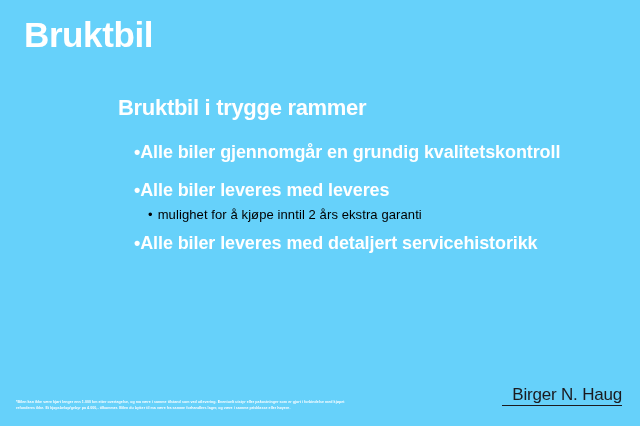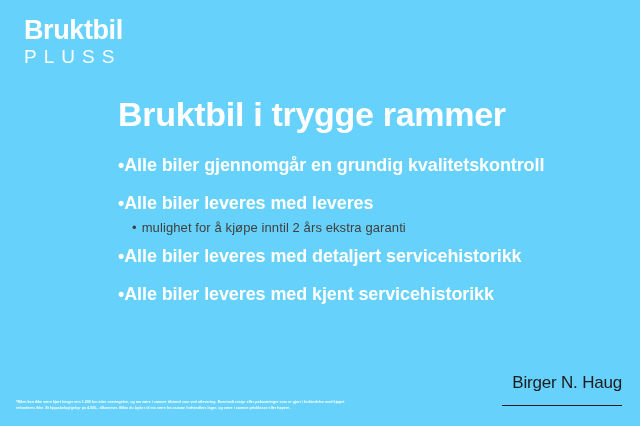--- a/index.html
+++ b/index.html
@@ -20,21 +20,21 @@
   .brand {
     position: absolute;
     left: 24px;
     top: 17px;
     color: #ffffff;
     line-height: 1;
     user-select: none;
   }
   .brand-main {
     display: block;
-    font-size: 27px;
+    font-size: 35px;
     font-weight: bold;
     letter-spacing: -0.4px;
     color: #ffffff;
   }
   .brand-sub {
     display: block;
     font-size: 19px;
     font-weight: 300;
     letter-spacing: 7px;
     margin-top: 3px;
@@ -43,31 +43,31 @@
   }
 
   
   .slide-body {
     position: absolute;
     left: 118px;
     top: 96px;
     width: 470px;
   }
   .slide-title {
-    font-size: 34px;
+    font-size: 22px;
     font-weight: bold;
     color: #ffffff;
     letter-spacing: -0.3px;
     margin: 0 0 22px 0;
     line-height: 1.1;
   }
 
   .bullet-list {
     list-style: none;
-    margin: 0;
+    margin: 16px;
     padding: 0;
   }
   .bullet-item {
     font-size: 18px;
     font-weight: 600;
     color: #ffffff;
     line-height: 1.15;
     margin-bottom: 17px;
     letter-spacing: -0.1px;
     display: block;
@@ -87,21 +87,21 @@
   }
 
   .sub-list {
     list-style: none;
     margin: 6px 0 0 0;
     padding: 0 0 0 14px;
   }
   .sub-item {
     font-size: 13px;
     font-weight: 400;
-    color: #404040;
+    color: #000000;
     line-height: 1.2;
     letter-spacing: 0.1px;
   }
   .sub-dot {
     display: inline;
     padding-right: 5px;
   }
 
   
   .bullet-item.has-sub {
@@ -129,47 +129,45 @@
     text-align: right;
     user-select: none;
   }
   .dealer-name {
     display: block;
     font-size: 17px;
     font-weight: 500;
     color: #1b1b1f;
     letter-spacing: -0.2px;
     line-height: 1.15;
-    padding-bottom: 12px;
+    padding-bottom: 0;
   }
   .dealer-rule {
     display: block;
     height: 1.5px;
     background: #1b1b1f;
     width: 120px;
     margin-left: auto;
   }
 </style>
 </head>
 <body>
 
 <div class="brand">
   <span class="brand-main">Bruktbil</span>
-  <span class="brand-sub">PLUSS</span>
 </div>
 
 <div class="slide-body">
   <h1 class="slide-title">Bruktbil i trygge rammer</h1>
   <ul class="bullet-list" id="benefit-list">
       <li class="bullet-item"><span class="bullet-dot">•</span><span>Alle biler gjennomgår en grundig </span><span class="bullet-strong">kvalitetskontroll</span></li>
       <li class="bullet-item has-sub"><span class="bullet-dot">•</span><span>Alle biler leveres med </span><span class="bullet-strong">leveres</span><ul class="sub-list">
           <li class="sub-item"><span class="sub-dot">•</span><span>mulighet for å kjøpe inntil 2 års ekstra garanti</span></li>
         </ul></li>
       <li class="bullet-item"><span class="bullet-dot">•</span><span>Alle biler leveres med detaljert </span><span class="bullet-strong">servicehistorikk</span></li>
-      <li class="bullet-item"><span class="bullet-dot">•</span><span>Alle biler leveres med </span><span class="bullet-strong">kjent servicehistorikk</span></li>
     </ul>
 </div>
 
 <div class="fine-print">*Bilen kan ikke være kjørt lenger enn 1.000 km etter overtagelse, og må være i samme tilstand som ved utlevering. Eventuelt utstyr eller påkostninger som er gjort i forbindelse med kjøpet refunderes ikke. Et kjøpsbeløp/gebyr på 4.000,- tilkommer. Bilen du bytter til må være fra samme forhandlers lager, og være i samme prisklasse eller høyere.</div>
 
 <div class="dealer-logo">
   <span class="dealer-name">Birger N. Haug</span>
   <span class="dealer-rule"></span>
 </div>
 

